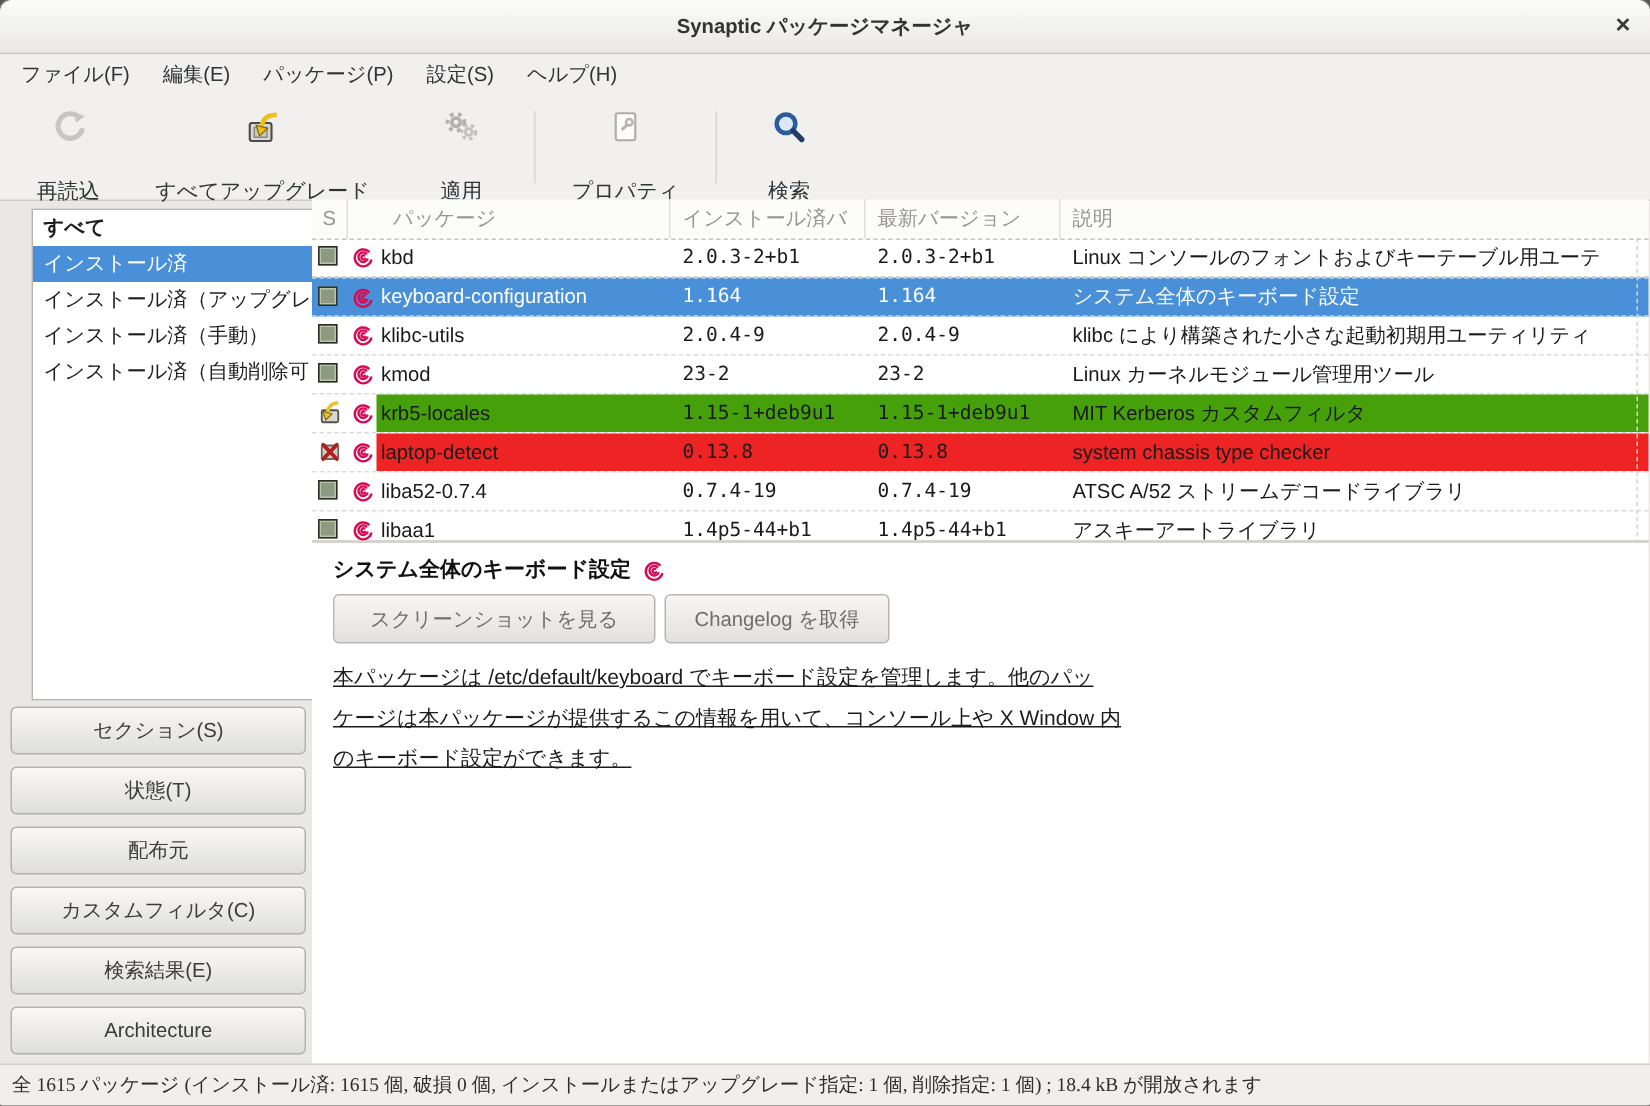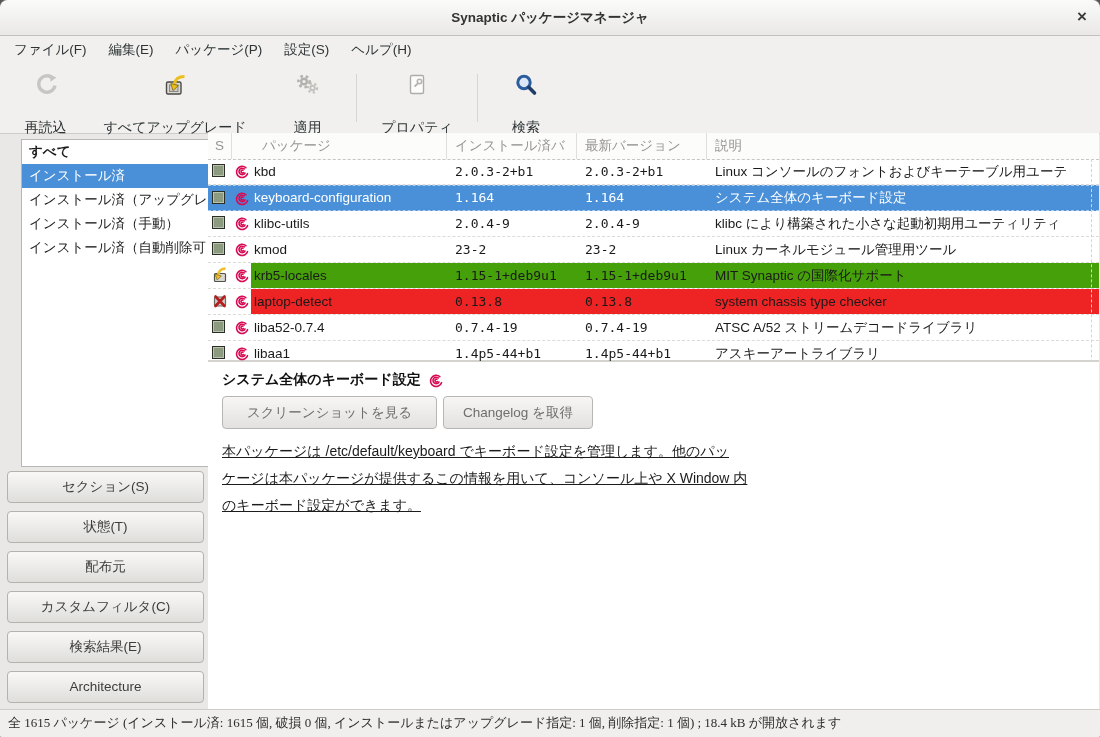--- a/index.html
+++ b/index.html
@@ -255,21 +255,21 @@
               <g fill="none" stroke="#d70a53" stroke-width="1.7" stroke-linecap="round">
                 <path d="M12.6 3.9 A6 6 0 1 0 14.4 10.3"></path>
                 <path d="M10.9 5.3 A3.4 3.4 0 1 0 11.7 9.6"></path>
                 <path d="M9.5 6.7 A1.5 1.5 0 1 0 10.1 9.1"></path>
               </g>
             </svg>
         </div>
         <div class="cell cell-name">krb5-locales</div>
         <div class="cell cell-iv">1.15-1+deb9u1</div>
         <div class="cell cell-lv">1.15-1+deb9u1</div>
-        <div class="cell cell-desc">MIT Synaptic の国際化サポート</div>
+        <div class="cell cell-desc">MIT Kerberos カスタムフィルタ</div>
       </div>
 
       <div class="prow remove">
         <div class="cell cell-s">
           <svg width="16" height="16" viewBox="0 0 16 16" style="margin-top:4px;">
             <rect x="2.5" y="4" width="11" height="9" rx="1" fill="#cfcdc7" stroke="#6b6962" stroke-width="1.2"></rect>
             <path d="M3.5 3.5 L12.5 13 M12.5 3.5 L3.5 13" stroke="#b21d1d" stroke-width="2.6" stroke-linecap="round"></path>
           </svg>
         </div>
         <div class="cell cell-swirl">

